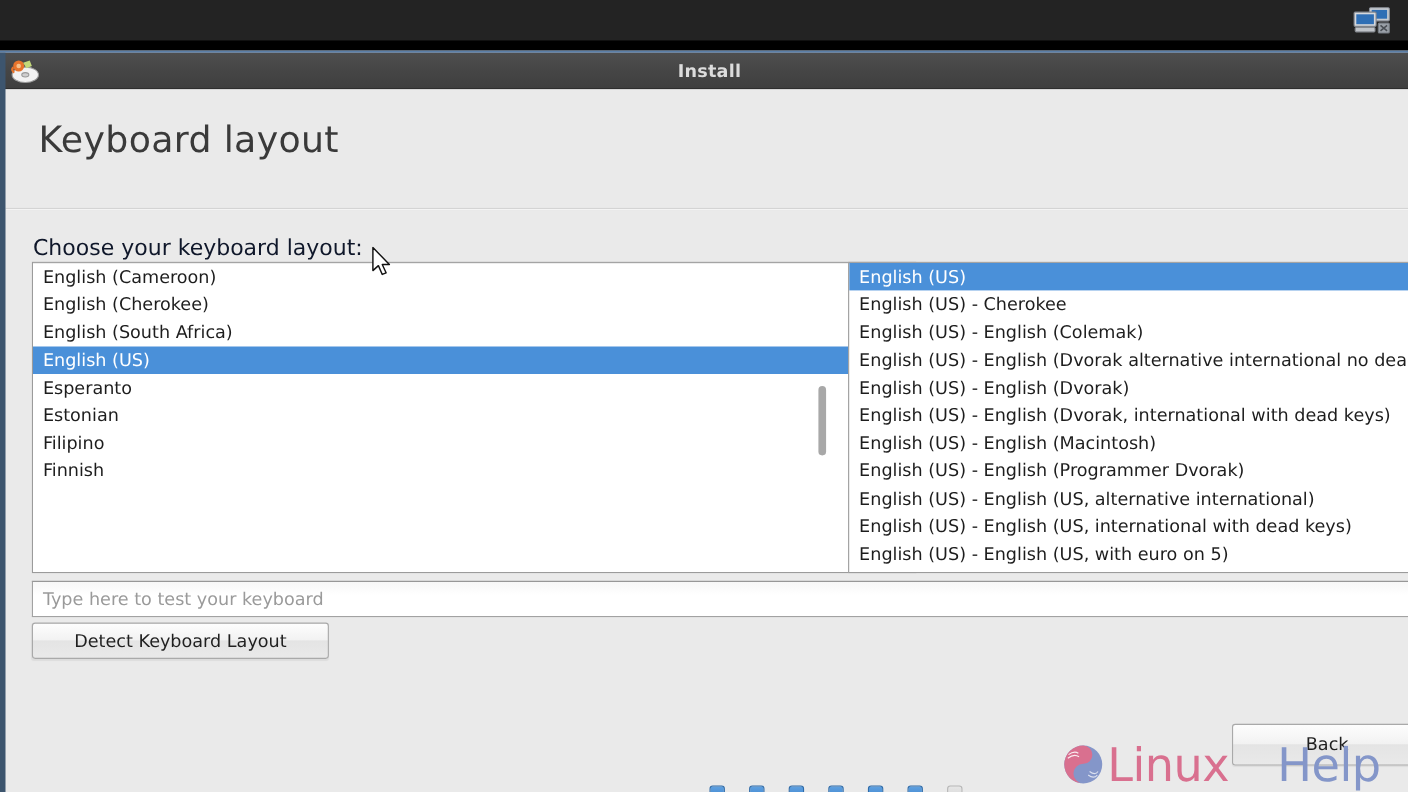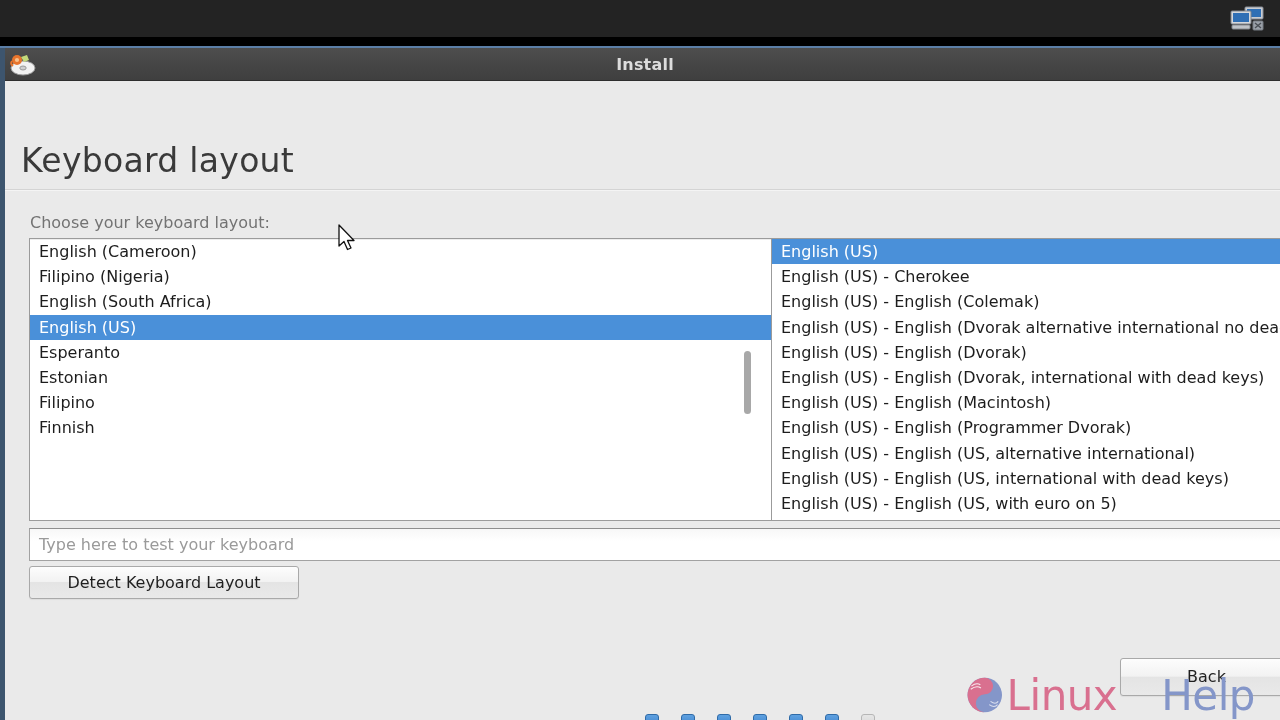--- a/index.html
+++ b/index.html
@@ -68,38 +68,37 @@
     width: 28px; height: 26px;
   }
 
   
   .page-body {
     position: absolute; left: 5px; top: 34px;
     width: 1285px; height: 646px;
     background: #eaeaea;
   }
   .page-title {
-    position: absolute; left: 16px; top: 25px;
+    position: absolute; left: 30px; top: 25px;
     font-size: 33px;
     color: #3a3a3a;
     font-weight: normal;
     letter-spacing: 0.3px;
-    margin-top: 34px;
   }
   .header-rule {
     position: absolute; left: 0; top: 107px;
     width: 1285px; height: 1px;
     background: #d4d4d4;
     border-bottom: 1px solid #f4f4f4;
   }
 
   .field-label {
     position: absolute; left: 25px; top: 131px;
-    font-size: 16px;
-    color: #737373;
+    font-size: 20px;
+    color: #0f172a;
   }
 
   
   .listbox {
     position: absolute;
     background: #ffffff;
     border: 1px solid #9b9b9b;
     box-shadow: inset 0 1px 0 #ededed;
     overflow: hidden;
     box-sizing: border-box;
@@ -238,21 +237,21 @@
     <div class="page-body">
 
       <div class="page-title">Keyboard layout</div>
       <div class="header-rule"></div>
 
       <div class="field-label">Choose your keyboard layout:</div>
 
       <div class="listbox left" id="left-list">
         <div class="list-scroll-thumb"></div>
       <div class="list-item">English (Cameroon)</div>
-          <div class="list-item">Filipino (Nigeria)</div>
+          <div class="list-item">English (Cherokee)</div>
           <div class="list-item">English (South Africa)</div>
           <div class="list-item selected">English (US)</div>
           <div class="list-item">Esperanto</div>
           <div class="list-item">Estonian</div>
           <div class="list-item">Filipino</div>
           <div class="list-item">Finnish</div>
         </div>
 
       <div class="listbox right" id="right-list">
           <div class="list-item selected">English (US)</div>

